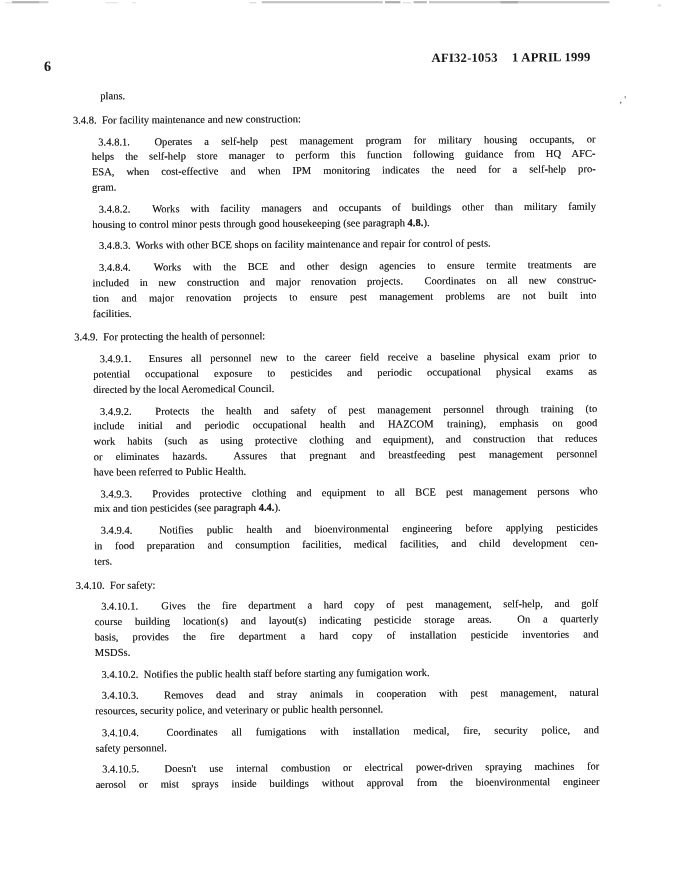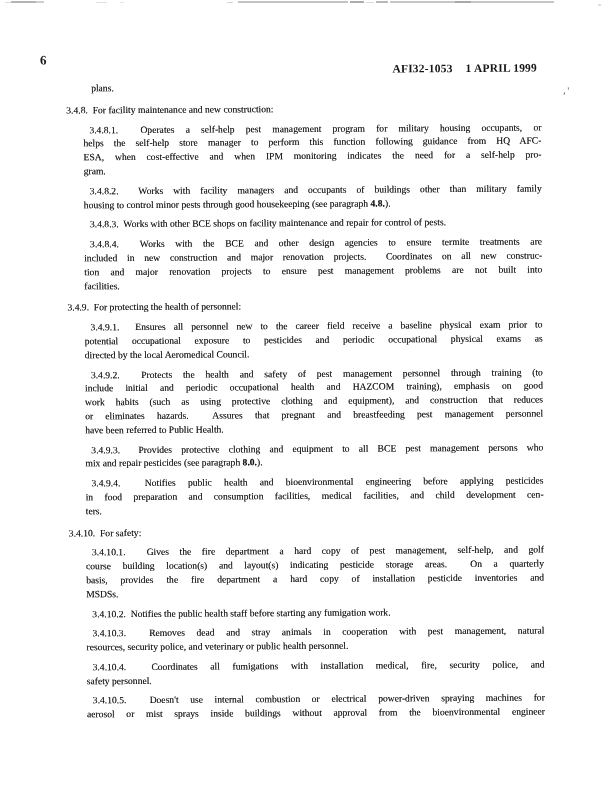--- a/index.html
+++ b/index.html
@@ -21,21 +21,21 @@
     transform-origin: 50% 50%;
   }
   .page-number {
     position: absolute;
     left: 42px; top: 51px;
     font-weight: bold;
     font-size: 13px;
   }
   .header-right {
     position: absolute;
-    top: 63px; right: 73px;
+    top: 48px; right: 73px;
     font-weight: bold;
     font-size: 11.5px;
     letter-spacing: 0.2px;
     white-space: nowrap;
   }
   .header-right .hdr-gap { display: inline-block; width: 13px; }
   .ink-speck {
     position: absolute;
     left: 565px; top: 87px;
     font-size: 9px;
@@ -127,21 +127,21 @@
         </div>
         <div class="para lvl2">
           <div class="line">3.4.9.2.  Protects the health and safety of pest management personnel through training (to</div>
           <div class="line">include initial and periodic occupational health and HAZCOM training), emphasis on good</div>
           <div class="line">work habits (such as using protective clothing and equipment), and construction that reduces</div>
           <div class="line">or eliminates hazards.  Assures that pregnant and breastfeeding pest management personnel</div>
           <div class="line">have been referred to Public Health.</div>
         </div>
         <div class="para lvl2">
           <div class="line">3.4.9.3.  Provides protective clothing and equipment to all BCE pest management persons who</div>
-          <div class="line"><span>mix and repair pesticides (see paragraph </span><span class="b">8.0.</span><span>).</span></div>
+          <div class="line"><span>mix and tion pesticides (see paragraph </span><span class="b">4.4.</span><span>).</span></div>
         </div>
         <div class="para lvl2">
           <div class="line">3.4.9.4.  Notifies public health and bioenvironmental engineering before applying pesticides</div>
           <div class="line">in food preparation and consumption facilities, medical facilities, and child development cen-</div>
           <div class="line">ters.</div>
         </div>
         <div class="para lvl1">
           <div class="line">3.4.10.  For safety:</div>
         </div>
         <div class="para lvl2">

